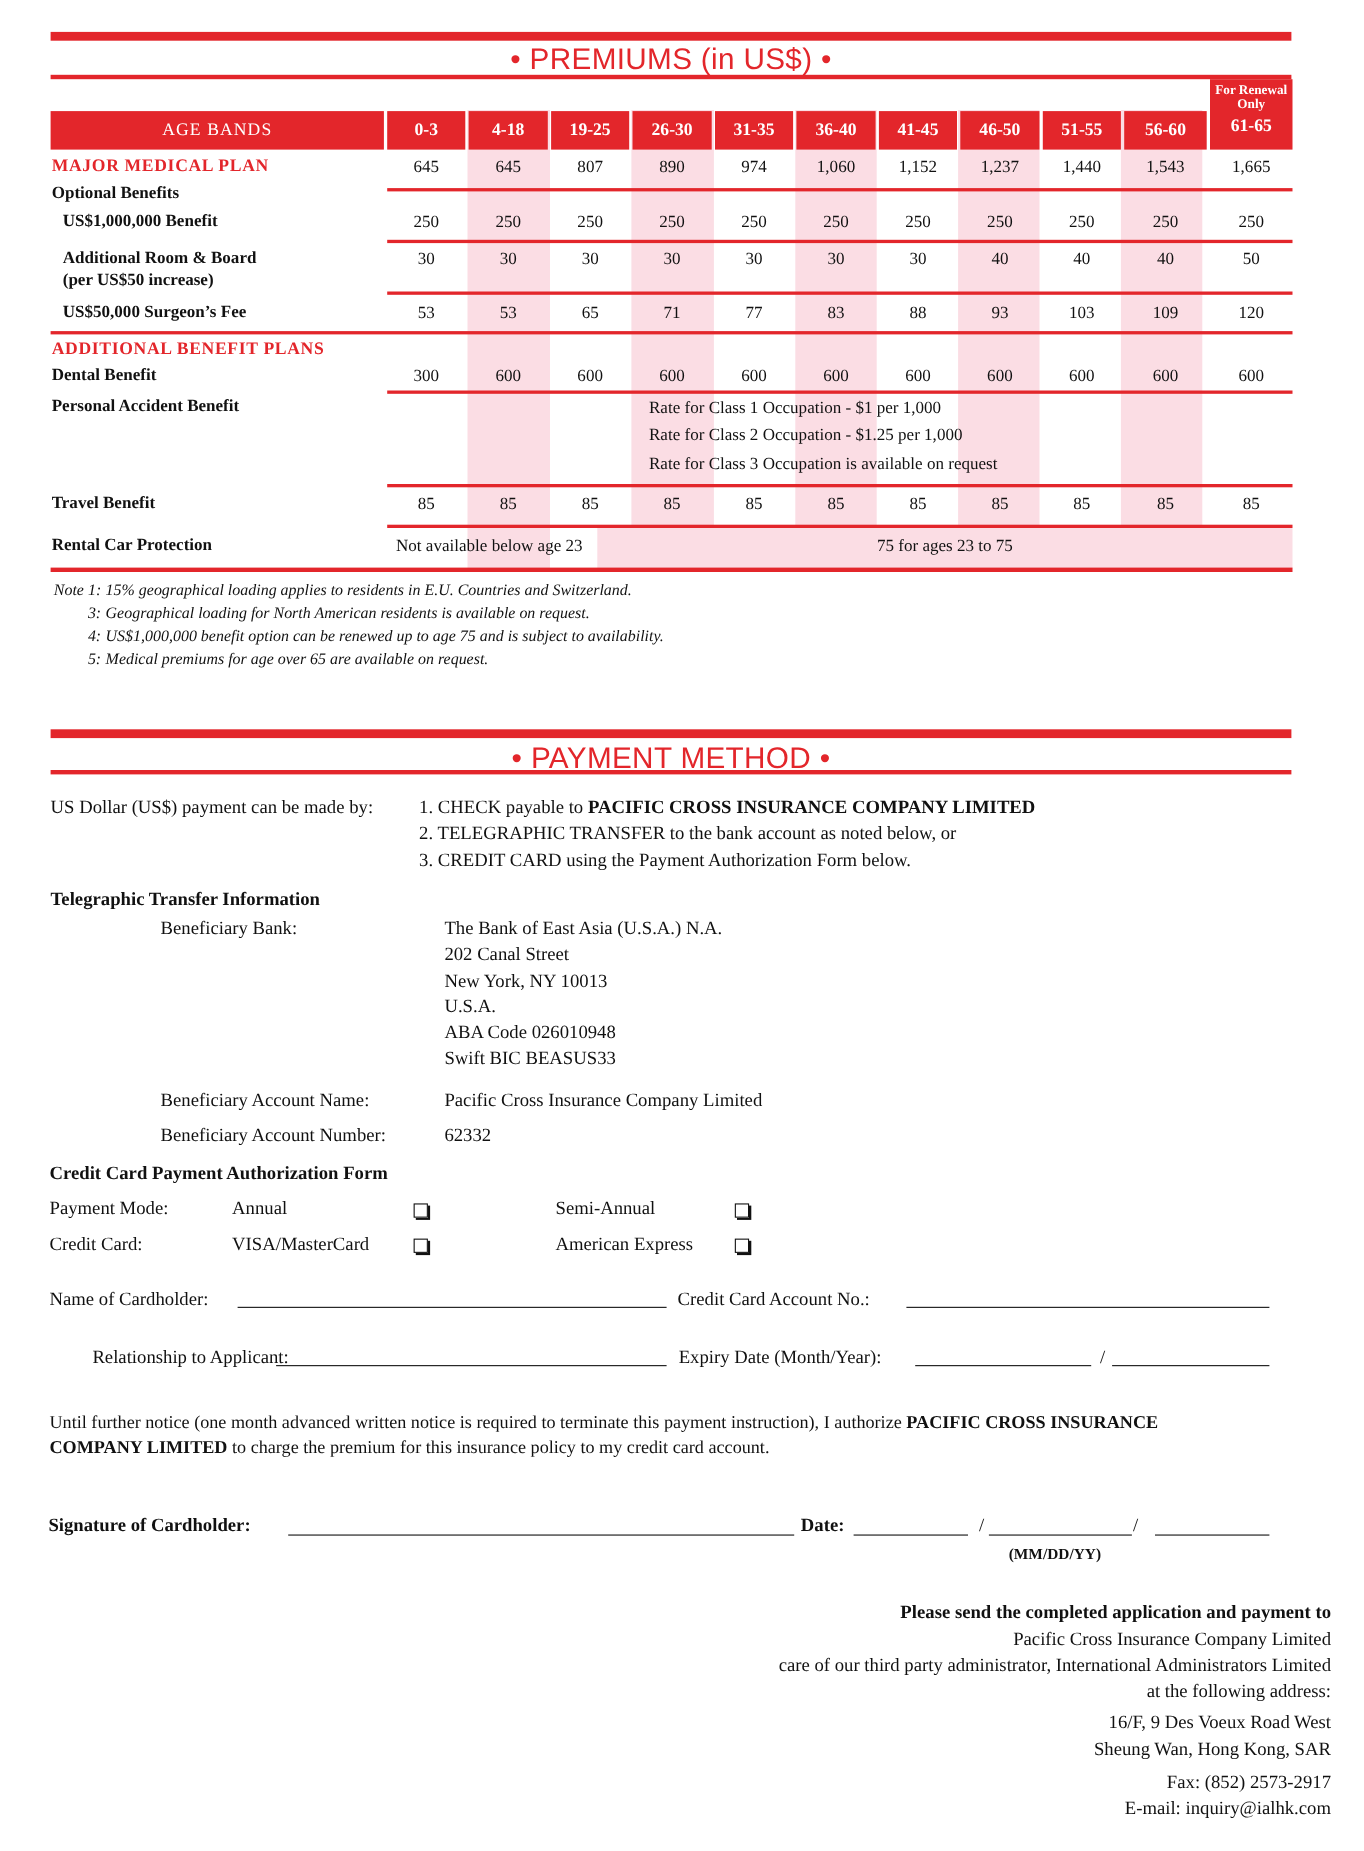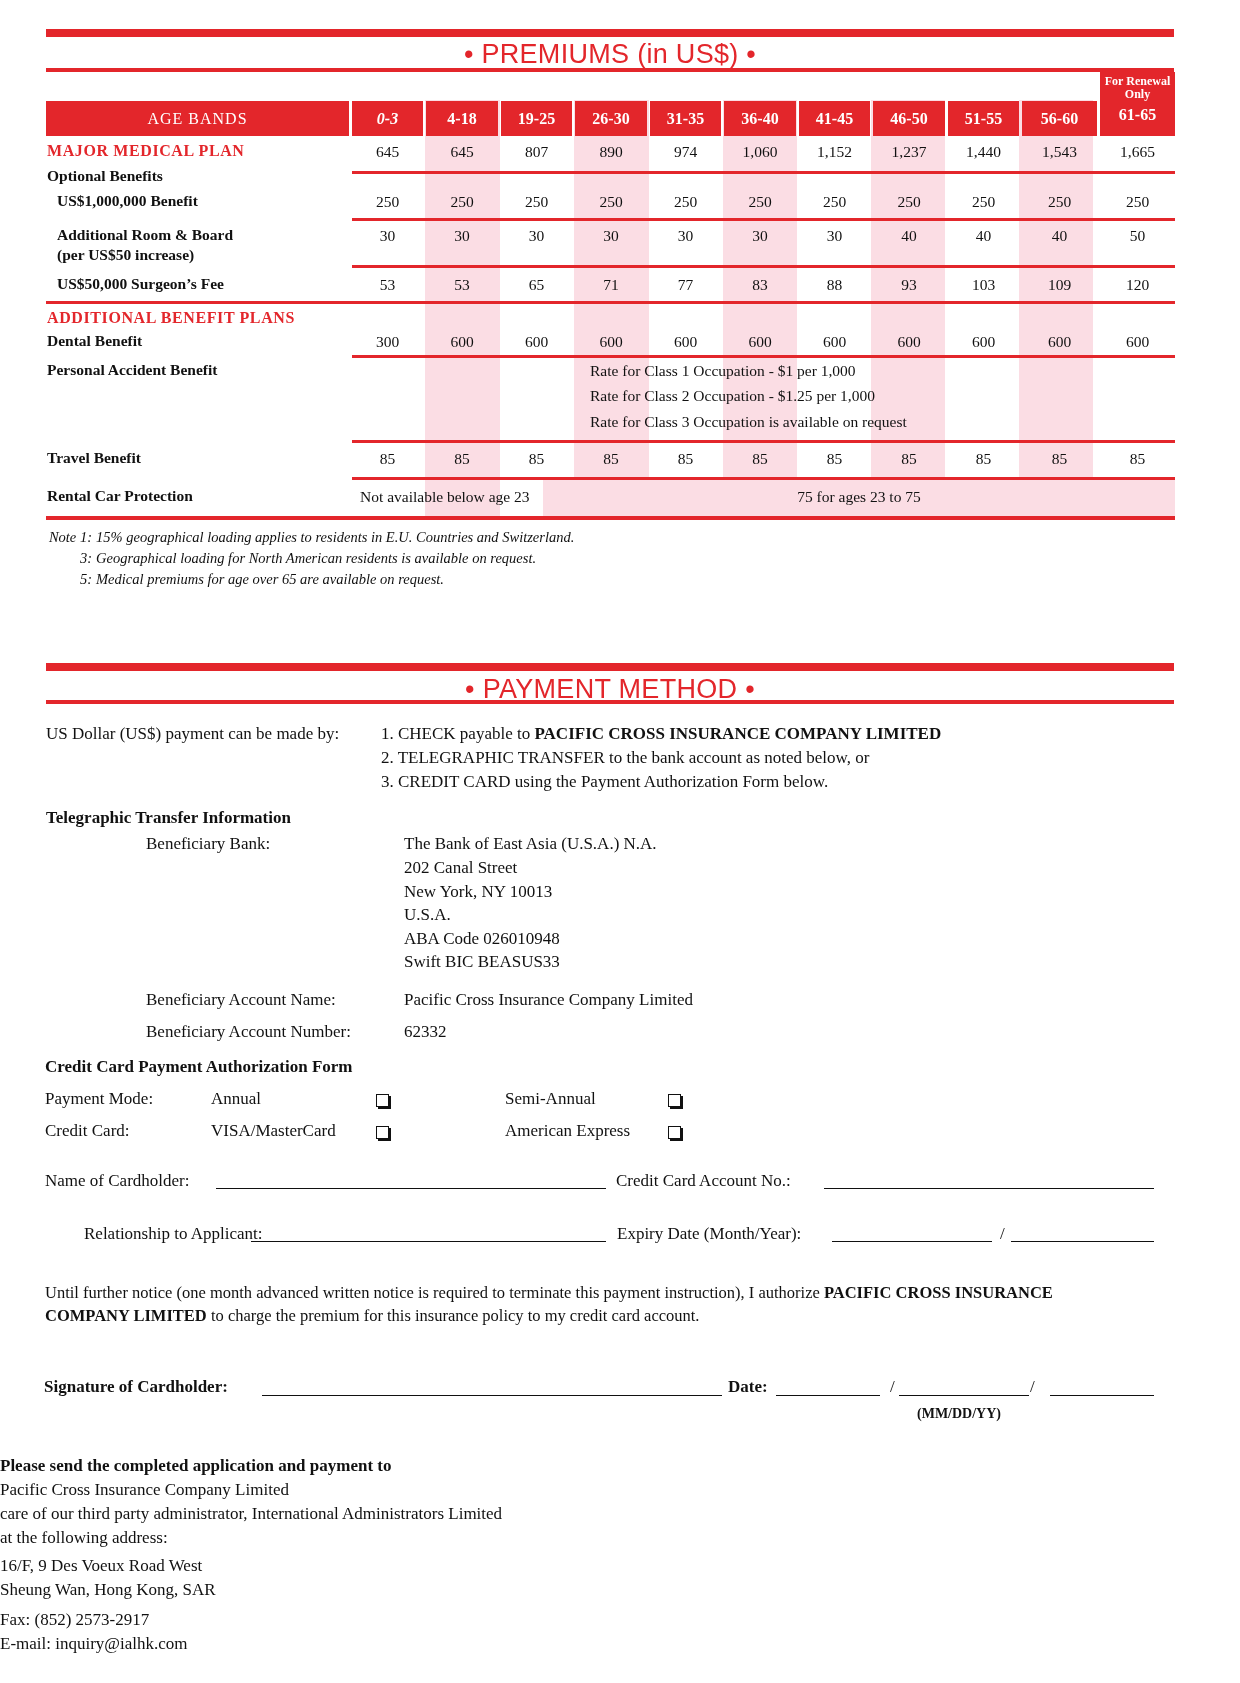--- a/index.html
+++ b/index.html
@@ -26,39 +26,39 @@
   .rule { position: absolute; height: 3px; background: #e3262b; }
   .pa-text { position: absolute; left: 590px; font-size: 15.5px; white-space: nowrap; }
 
   .notes { position: absolute; left: 46px; top: 527px; font-style: italic; font-size: 14.5px; line-height: 21px; }
   .notes .note { white-space: nowrap; }
   .notes .note .num { display: inline-block; width: 50px; text-align: right; padding-right: 4px; }
 
   .txt { position: absolute; font-size: 17px; white-space: nowrap; }
   .b { font-weight: bold; }
   .chk { position: absolute; width: 13px; height: 13px; border: 1.5px solid #111; box-shadow: 2px 2px 0 #111; }
-  .center { position: absolute; left: 0; width: 1210px; text-align: left; font-size: 17px; white-space: nowrap; }
+  .center { position: absolute; left: 0; width: 1210px; text-align: right; font-size: 17px; white-space: nowrap; }
 </style>
 </head>
 <body>
 
 <div class="banner-top" style="top:29px;"></div>
 <div class="banner-title" style="top:39px;">• PREMIUMS (in US$) •</div>
 <div class="banner-bot" style="top:68px;"></div>
 
 <div class="colband" style="left:425px; width:75px;"></div>
 <div class="colband" style="left:574px; width:75px;"></div>
 <div class="colband" style="left:723px; width:74px;"></div>
 <div class="colband" style="left:871px; width:74px;"></div>
 <div class="colband" style="left:1019px; width:74px;"></div>
 
 <div class="abs" style="left:543px; top:480px; width:632px; height:37px; background:#fbdde4;"></div>
 
 <div class="hdr-cell" style="left:46px; width:303px; font-weight:normal; letter-spacing:1px;">AGE BANDS</div>
-<div class="hdr-cell" style="left:352px; width:71px;font-style:italic;">0-3</div>
+<div class="hdr-cell" style="left:352px; width:71px;">0-3</div>
 <div class="hdr-cell" style="left:426px; width:72px;">4-18</div>
 <div class="hdr-cell" style="left:501px; width:71px;">19-25</div>
 <div class="hdr-cell" style="left:575px; width:72px;">26-30</div>
 <div class="hdr-cell" style="left:650px; width:71px;">31-35</div>
 <div class="hdr-cell" style="left:724px; width:72px;">36-40</div>
 <div class="hdr-cell" style="left:799px; width:71px;">41-45</div>
 <div class="hdr-cell" style="left:873px; width:72px;">46-50</div>
 <div class="hdr-cell" style="left:948px; width:71px;">51-55</div>
 <div class="hdr-cell" style="left:1022px; width:75px;">56-60</div>
 <div class="renewal-hdr">
@@ -173,20 +173,21 @@
 <div class="rule" style="left:352px; width:823px; top:477px;"></div>
 
 <div class="rowlabel" style="top:487px;">Rental Car Protection</div>
 <div class="cell" style="top:488px; left:352px; width:190px; text-align:left; padding-left:8px;">Not available below age 23</div>
 <div class="cell" style="top:488px; left:543px; width:632px;">75 for ages 23 to 75</div>
 <div class="rule" style="left:46px; width:1129px; top:516px; height:4px;"></div>
 
 <div class="notes">
   <div class="note"><span class="num">Note 1:</span><span>15% geographical loading applies to residents in E.U. Countries and Switzerland.</span></div>
   <div class="note"><span class="num">3:</span><span>Geographical loading for North American residents is available on request.</span></div>
+  <div class="note"><span class="num">4:</span><span>US$1,000,000 benefit option can be renewed up to age 75 and is subject to availability.</span></div>
   <div class="note"><span class="num">5:</span><span>Medical premiums for age over 65 are available on request.</span></div>
 </div>
 
 <div class="banner-top" style="top:663px;"></div>
 <div class="banner-title" style="top:674px;">• PAYMENT  METHOD •</div>
 <div class="banner-bot" style="top:700px;"></div>
 
 <div class="txt" style="left:46px; top:724px;">US Dollar (US$) payment can be made by:</div>
 <div class="txt" style="left:381px; top:724px;"><span>1.</span> <span>CHECK payable to </span><span class="b">PACIFIC  CROSS  INSURANCE  COMPANY  LIMITED</span></div>
 <div class="txt" style="left:381px; top:748px;"><span>2.</span> <span>TELEGRAPHIC  TRANSFER to the bank account as noted below, or</span></div>

